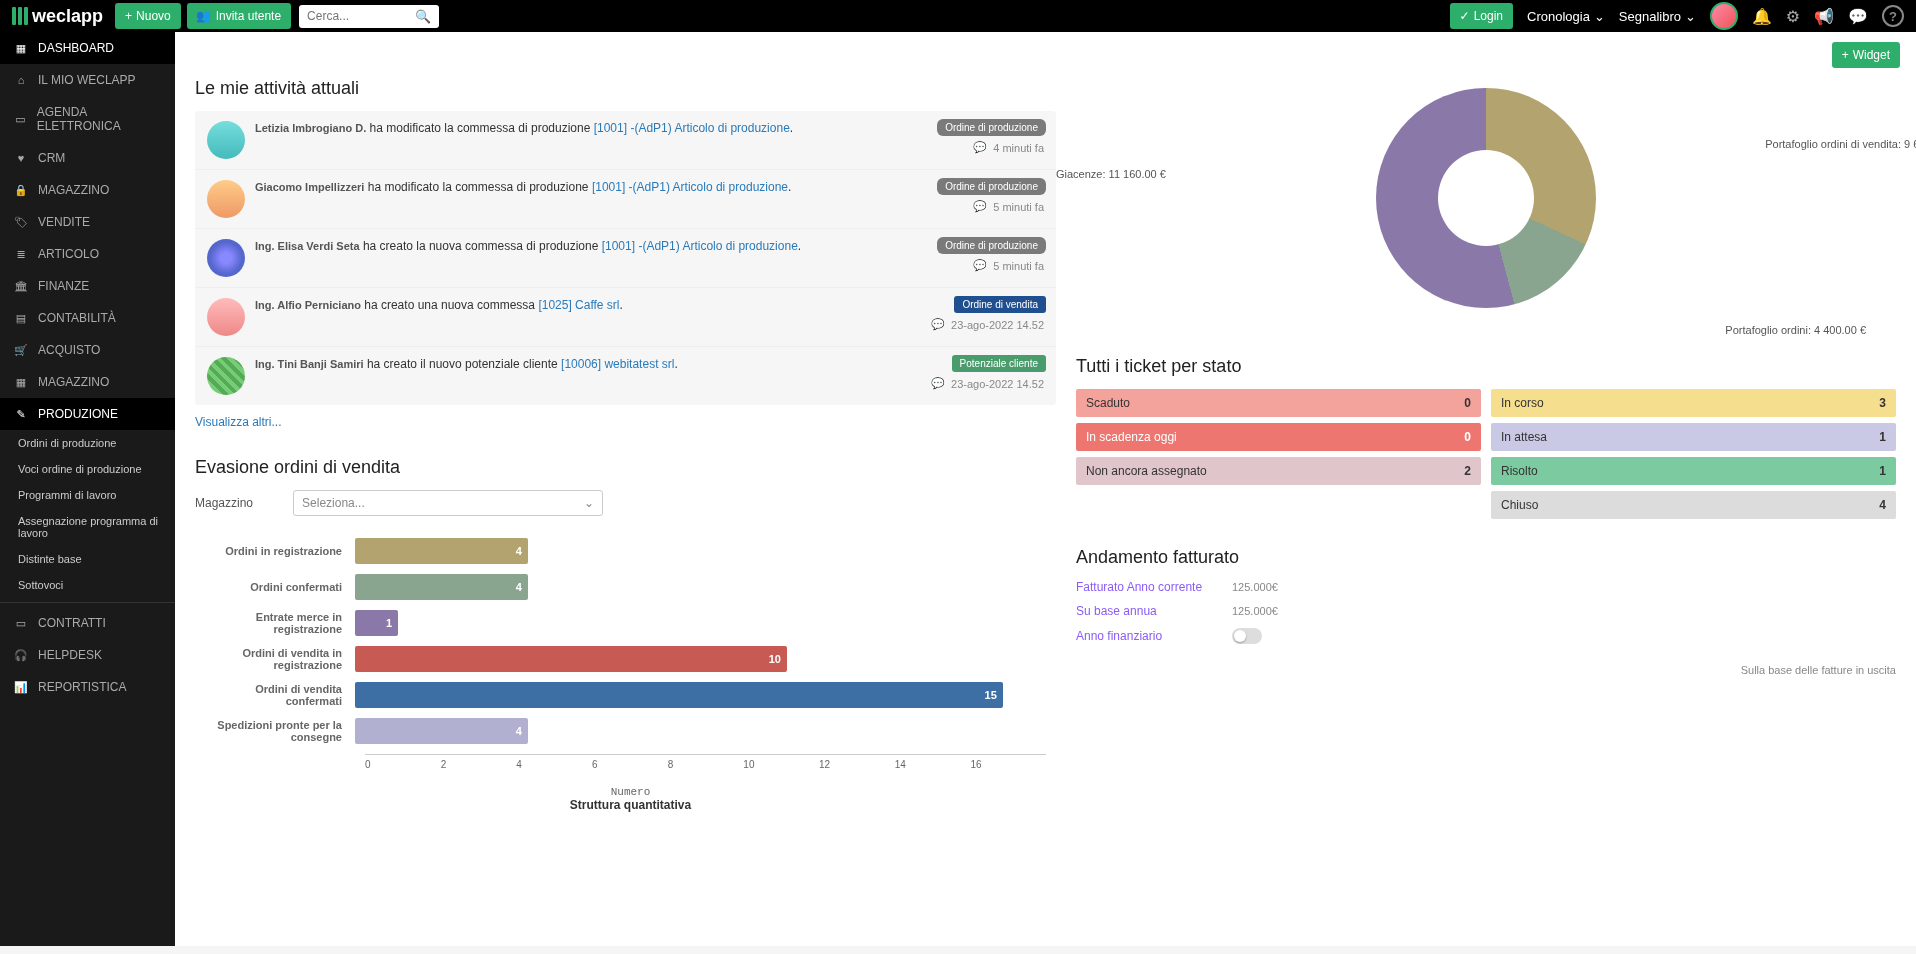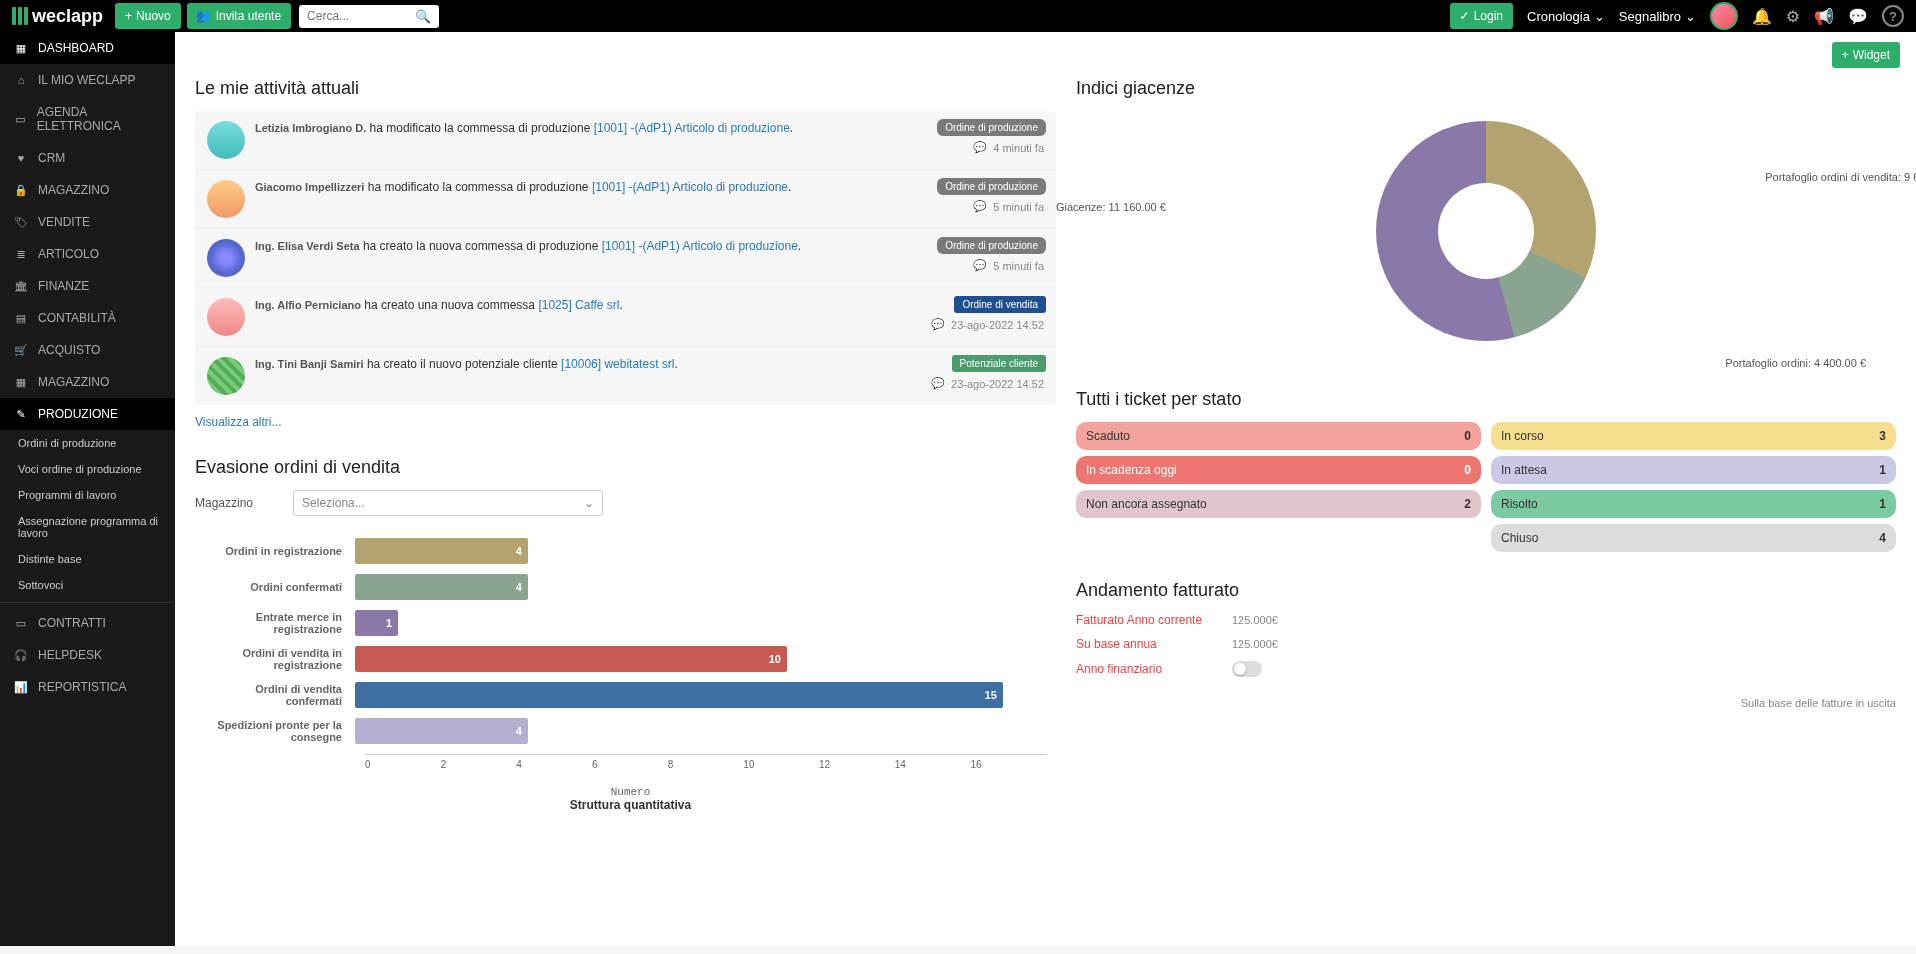--- a/index.html
+++ b/index.html
@@ -70,32 +70,32 @@
 .axis-label { text-align: center; font-size: 11px; color: #666; margin-top: 16px; font-family: Liberation Mono, monospace; }
 .chart-sub { text-align: center; font-size: 12px; font-weight: 600; }
 
 .donut-wrap { position: relative; display: flex; justify-content: center; padding: 10px 0 20px 0; }
 .donut { width: 220px; height: 220px; border-radius: 50%; background: conic-gradient(#b2a36f 0deg 115deg, #8aa58f 115deg 165deg, #8a78a8 165deg 360deg); position: relative; }
 .donut::after { content: ''; position: absolute; inset: 62px; background: #fff; border-radius: 50%; }
 .donut-label { position: absolute; font-size: 11px; color: #555; white-space: nowrap; }
 
 .ticket-grid { display: flex; gap: 10px; }
 .ticket-col { flex: 1; display: flex; flex-direction: column; gap: 6px; }
-.ticket-row { display: flex; justify-content: space-between; padding: 7px 10px; border-radius: 10px; font-size: 12px; }
+.ticket-row { display: flex; justify-content: space-between; padding: 7px 10px; border-radius: 2px; font-size: 12px; }
 .ticket-row .val { font-weight: bold; }
 .t-red1 { background: #f4a29c; }
 .t-red2 { background: #ed7770; color: #fff; }
 .t-pink { background: #e0c5ca; }
 .t-yellow { background: #f5de8e; }
 .t-lilac { background: #c9c8e5; }
 .t-green { background: #7ccaa0; }
 .t-grey { background: #dcdcdc; }
 
 .fatt-row { display: flex; align-items: center; gap: 16px; margin-bottom: 10px; font-size: 12px; }
-.fatt-row .lab { width: 140px; color: #ef4444; }
+.fatt-row .lab { width: 140px; color: #8b5cf6; }
 .fatt-row .val { color: #888; font-size: 11px; }
 .toggle { width: 30px; height: 16px; background: #ddd; border-radius: 10px; position: relative; cursor: pointer; }
 .toggle::after { content: ''; width: 12px; height: 12px; background: #fff; border-radius: 50%; position: absolute; top: 2px; left: 2px; box-shadow: 0 1px 2px rgba(0,0,0,.3); }
 .footnote { text-align: right; font-size: 11px; color: #888; margin-top: 20px; }
 
 .mt { margin-top: 28px; }
 </style>
 </head>
 <body>
 
@@ -356,21 +356,20 @@
               <span class="axis-tick">12</span>
               <span class="axis-tick">14</span>
               <span class="axis-tick">16</span>
             </div>
           <div class="axis-label">Numero</div>
           <div class="chart-sub">Struttura quantitativa</div>
         </div>
       </div>
 
       <div class="col-right">
-        <h2 class="section-title">Indici giacenze</h2>
         <div class="donut-wrap">
           <div class="donut"></div>
           <span class="donut-label" style="left:-20px;top:90px">Giacenze: 11 160.00 €</span>
           <span class="donut-label" style="right:-60px;top:60px">Portafoglio ordini di vendita: 9 673.50 €</span>
           <span class="donut-label" style="right:30px;bottom:-8px">Portafoglio ordini: 4 400.00 €</span>
         </div>
 
         <h2 class="section-title mt">Tutti i ticket per stato</h2>
         <div class="ticket-grid">
           <div class="ticket-col" id="tickets-left">

